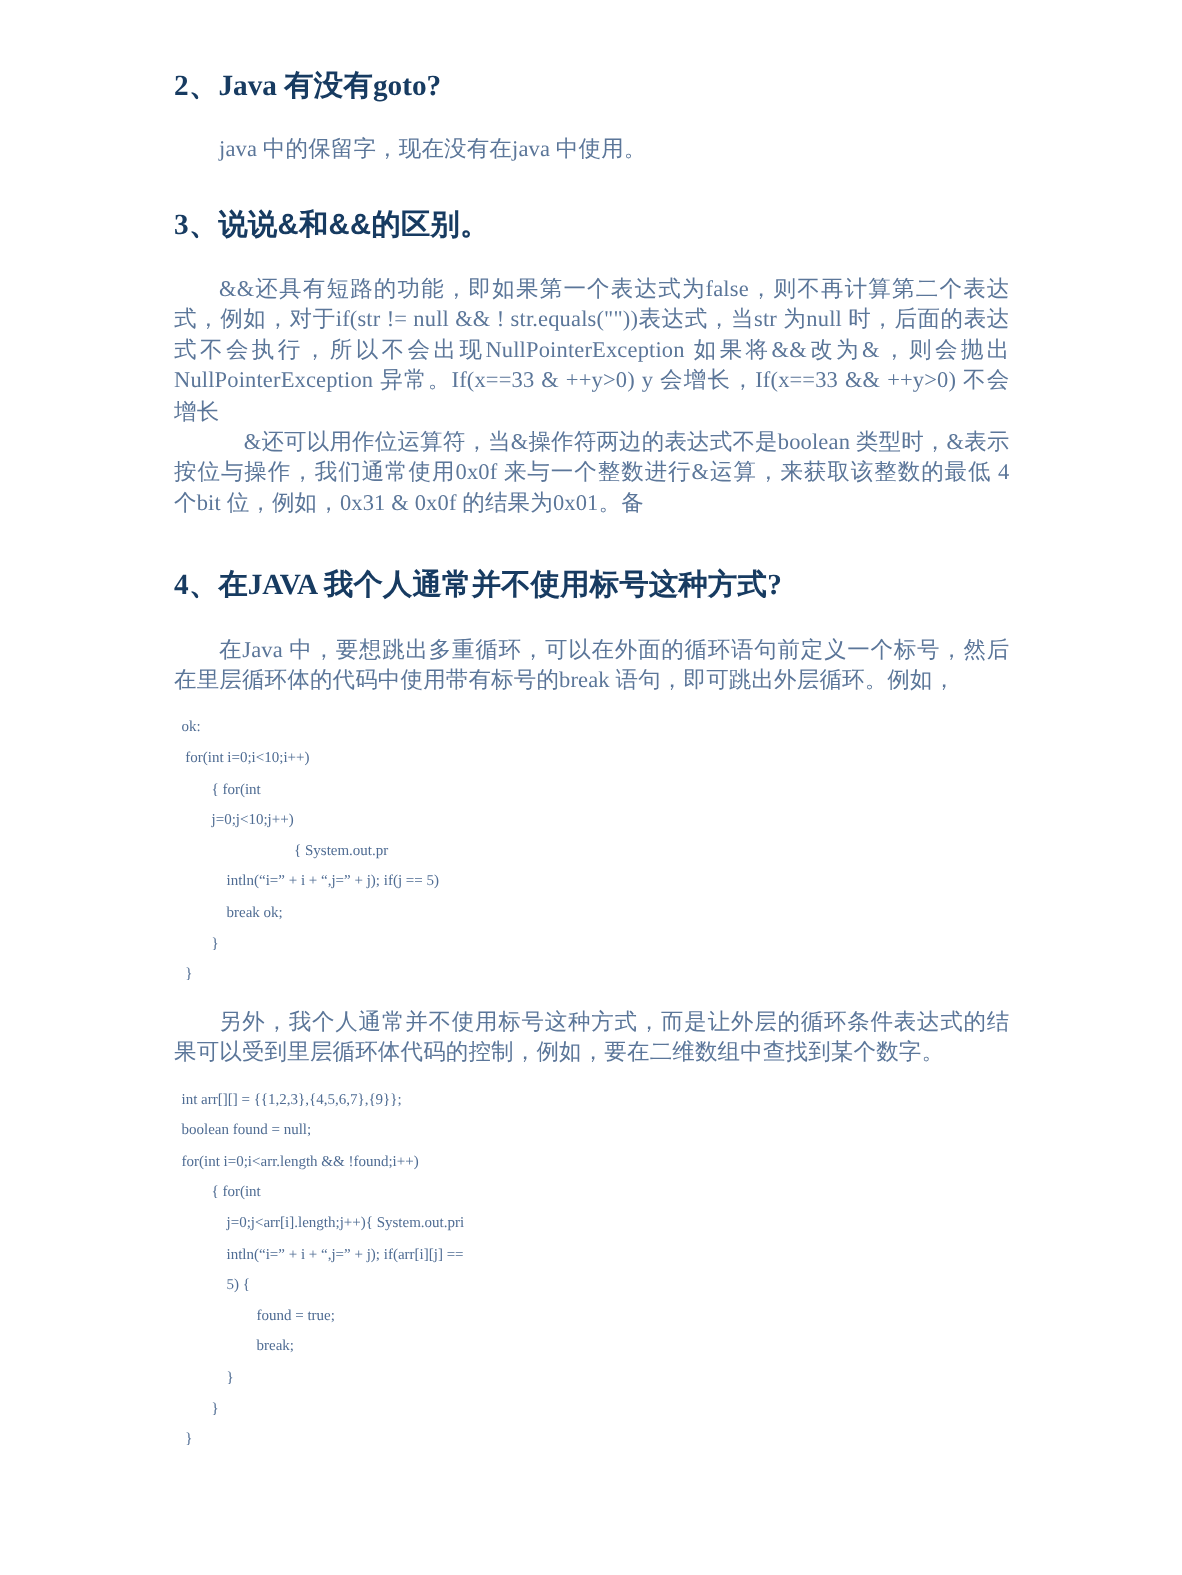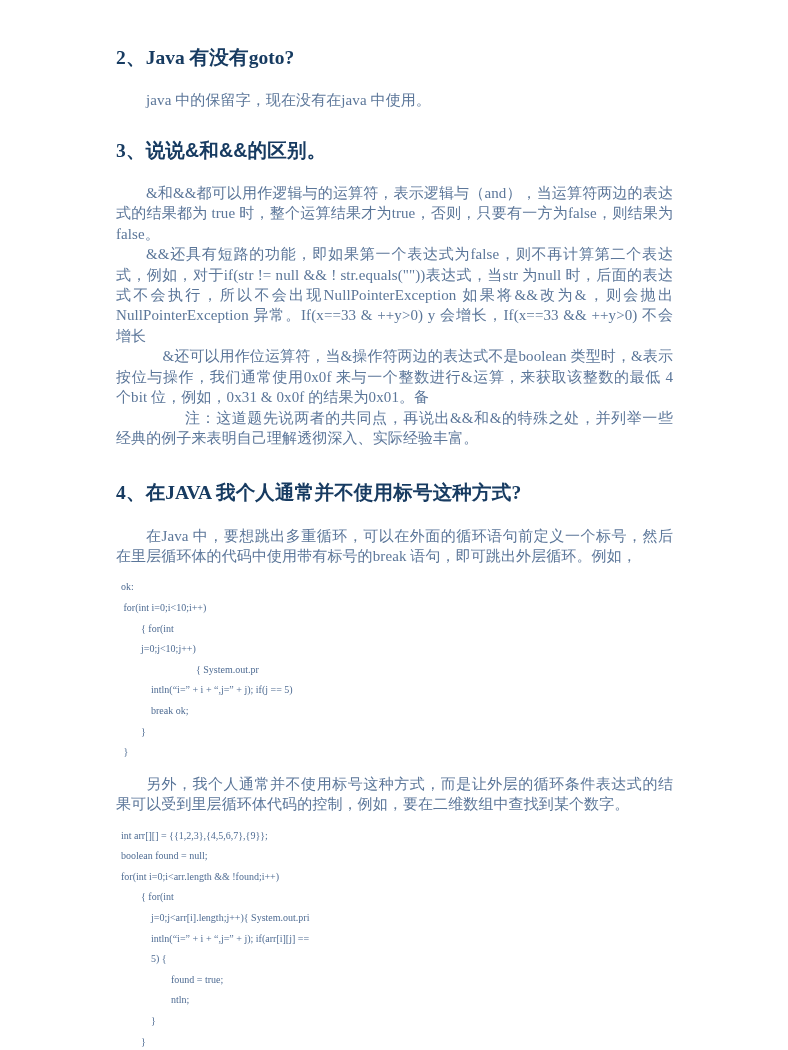--- a/index.html
+++ b/index.html
@@ -96,24 +96,22 @@
     <p class="body-par indent2">java 中的保留字，现在没有在java 中使用。</p>
 
     <div class="gap-lg"></div>
 
     <div class="heading-block">
       <h2 class="section-heading"><span class="h-num">3、</span><span>说说&amp;和&amp;&amp;的区别。</span></h2>
     </div>
 
     <div class="gap-md"></div>
 
-    <p class="body-par indent2">&amp;和&amp;&amp;都可以用作逻辑与的运算符，表示逻辑与（and），当运算符两边的表达式的结果都为 true 时，整个运算结果才为true，否则，只要有一方为false，则结果为false。</p>
     <p class="body-par indent2">&amp;&amp;还具有短路的功能，即如果第一个表达式为false，则不再计算第二个表达式，例如，对于if(str != null &amp;&amp; ! str.equals(""))表达式，当str 为null 时，后面的表达式不会执行，所以不会出现NullPointerException 如果将&amp;&amp;改为&amp;，则会抛出NullPointerException 异常。If(x==33 &amp; ++y&gt;0) y 会增长，If(x==33 &amp;&amp; ++y&gt;0) 不会增长</p>
     <p class="body-par indent3">&amp;还可以用作位运算符，当&amp;操作符两边的表达式不是boolean 类型时，&amp;表示按位与操作，我们通常使用0x0f 来与一个整数进行&amp;运算，来获取该整数的最低 4 个bit 位，例如，0x31 &amp; 0x0f 的结果为0x01。备</p>
-    <p class="body-par indent4">注：这道题先说两者的共同点，再说出&amp;&amp;和&amp;的特殊之处，并列举一些经典的例子来表明自己理解透彻深入、实际经验丰富。</p>
 
     <div class="gap-xl"></div>
 
     <div class="heading-block">
       <h2 class="section-heading"><span class="h-num">4、</span><span class="h-latin">在JAVA </span><span>我个人通常并不使用标号这种方式</span><span class="h-latin">?</span></h2>
     </div>
 
     <div class="gap-md"></div>
 
     <p class="body-par indent2">在Java 中，要想跳出多重循环，可以在外面的循环语句前定义一个标号，然后在里层循环体的代码中使用带有标号的break 语句，即可跳出外层循环。例如，</p>
@@ -140,20 +138,20 @@
 
     <div class="code-block">
       <div class="code-line">  int arr[][] = {{1,2,3},{4,5,6,7},{9}};</div>
       <div class="code-line">  boolean found = null;</div>
       <div class="code-line">  for(int i=0;i&lt;arr.length &amp;&amp; !found;i++)</div>
       <div class="code-line">          { for(int</div>
       <div class="code-line">              j=0;j&lt;arr[i].length;j++){ System.out.pri</div>
       <div class="code-line">              intln(“i=” + i + “,j=” + j); if(arr[i][j] ==</div>
       <div class="code-line">              5) {</div>
       <div class="code-line">                      found = true;</div>
-      <div class="code-line">                      ntln;</div>
+      <div class="code-line">                      break;</div>
       <div class="code-line">              }</div>
       <div class="code-line">          }</div>
       <div class="code-line">   }</div>
     </div>
 
   </div>
 </div>
 
 </body></html>

